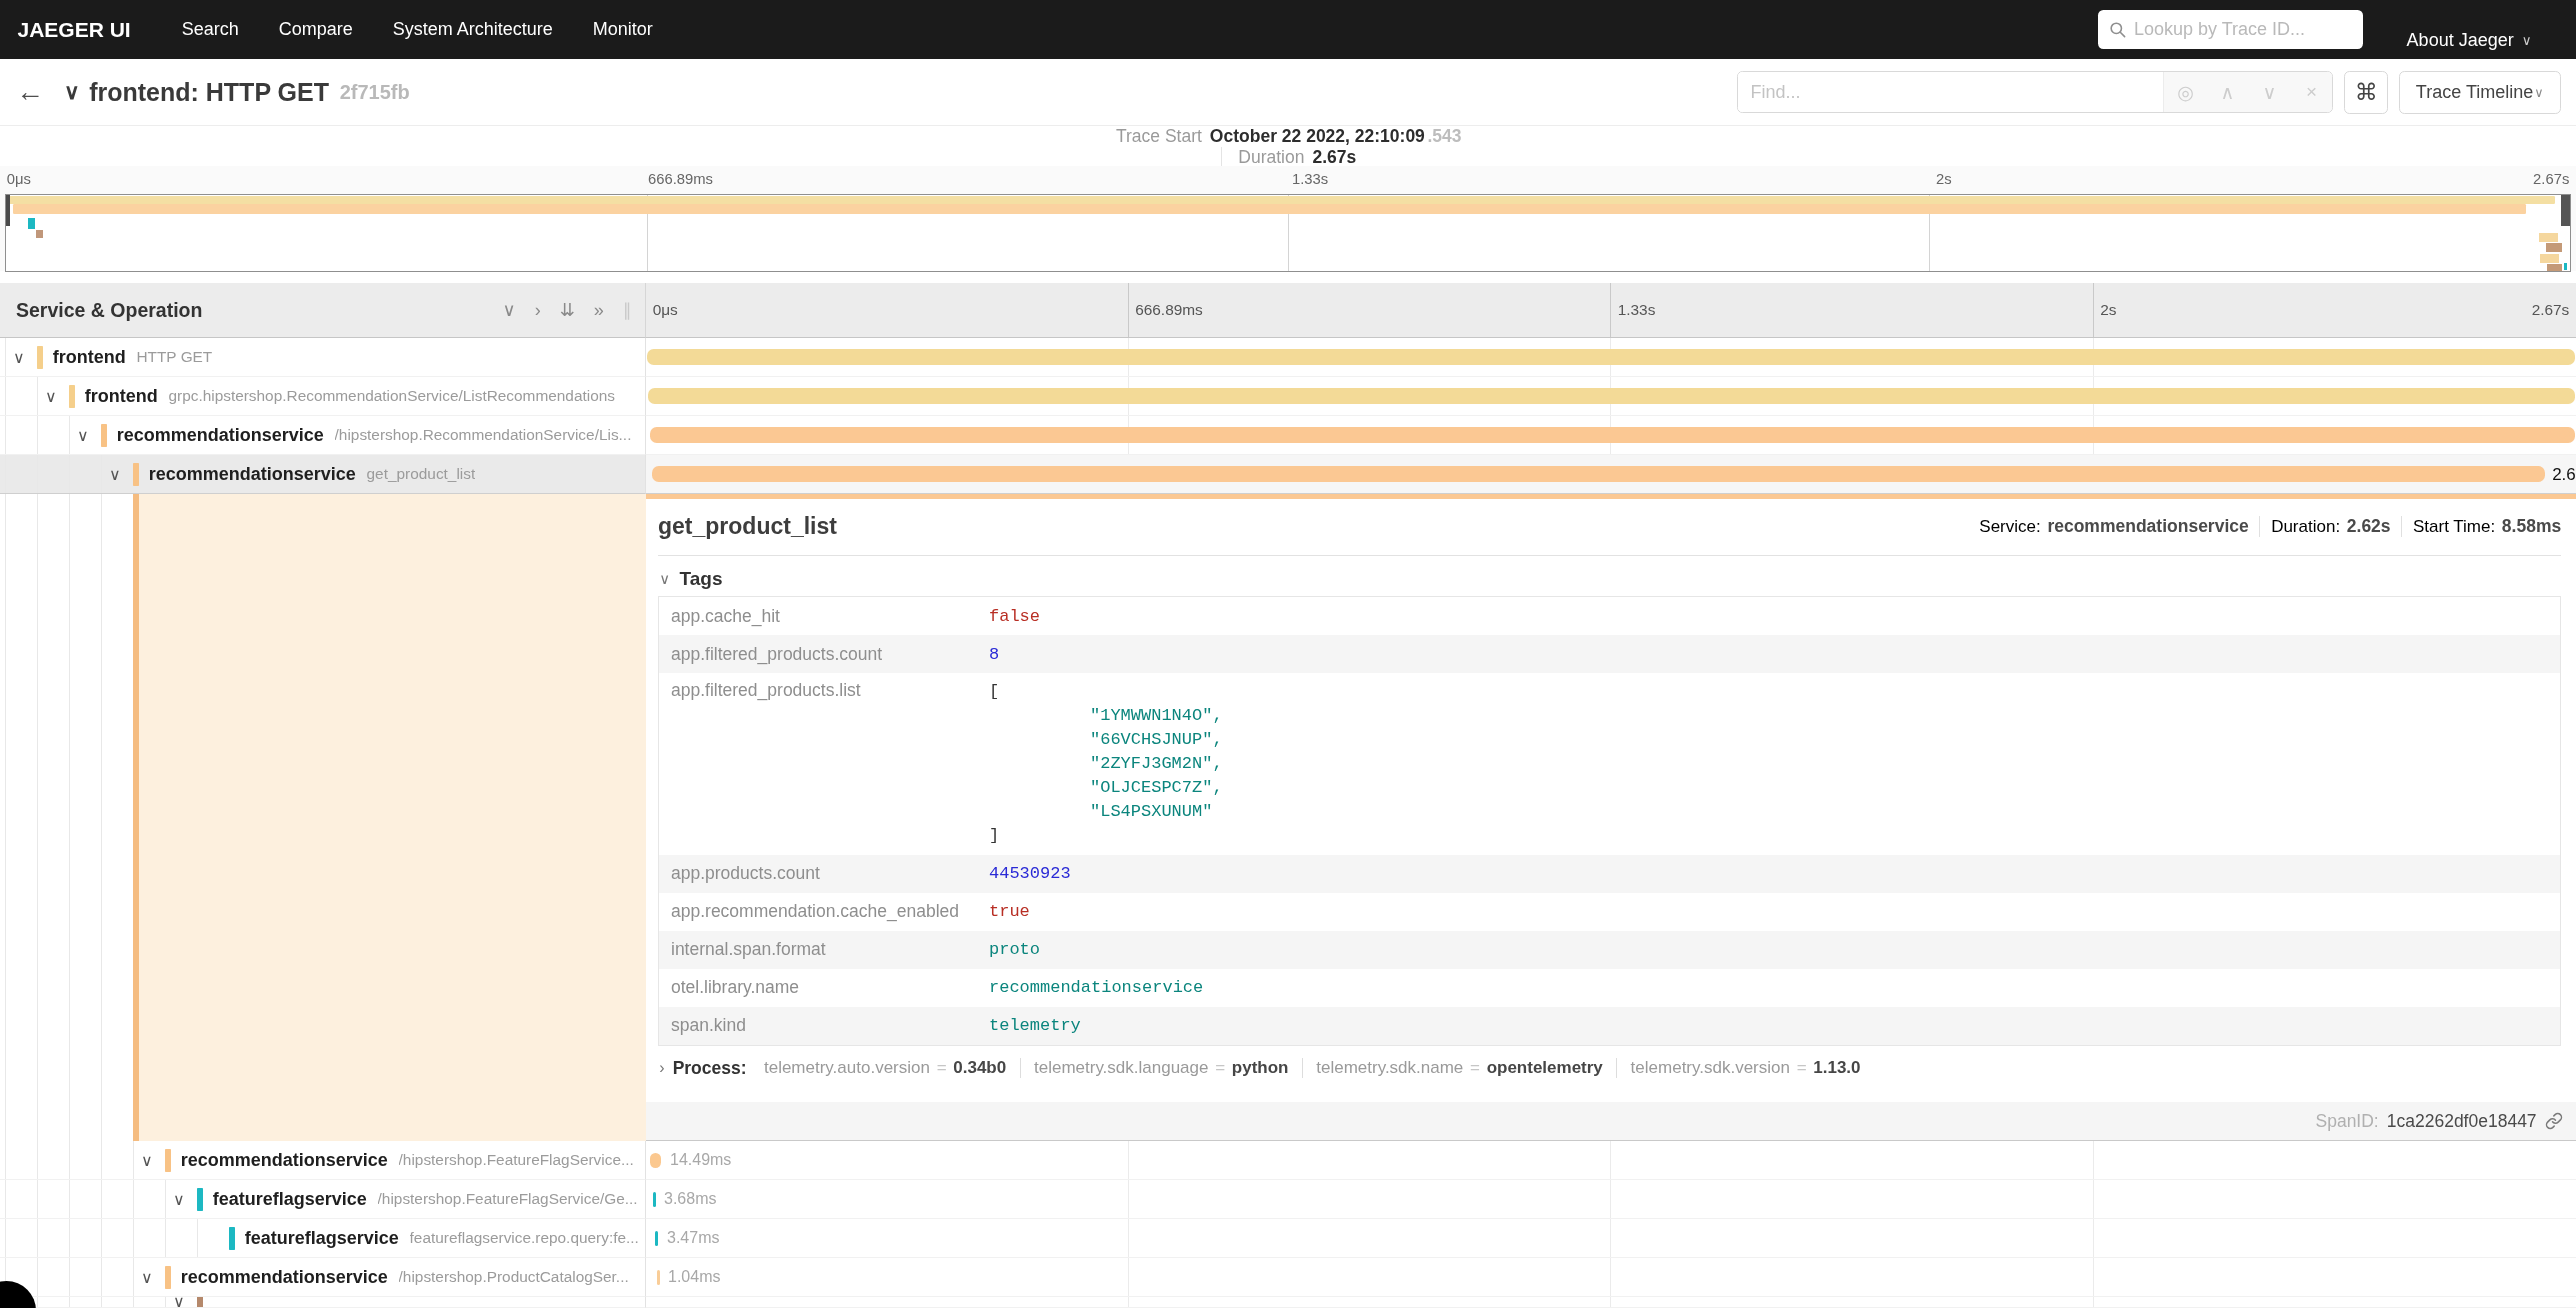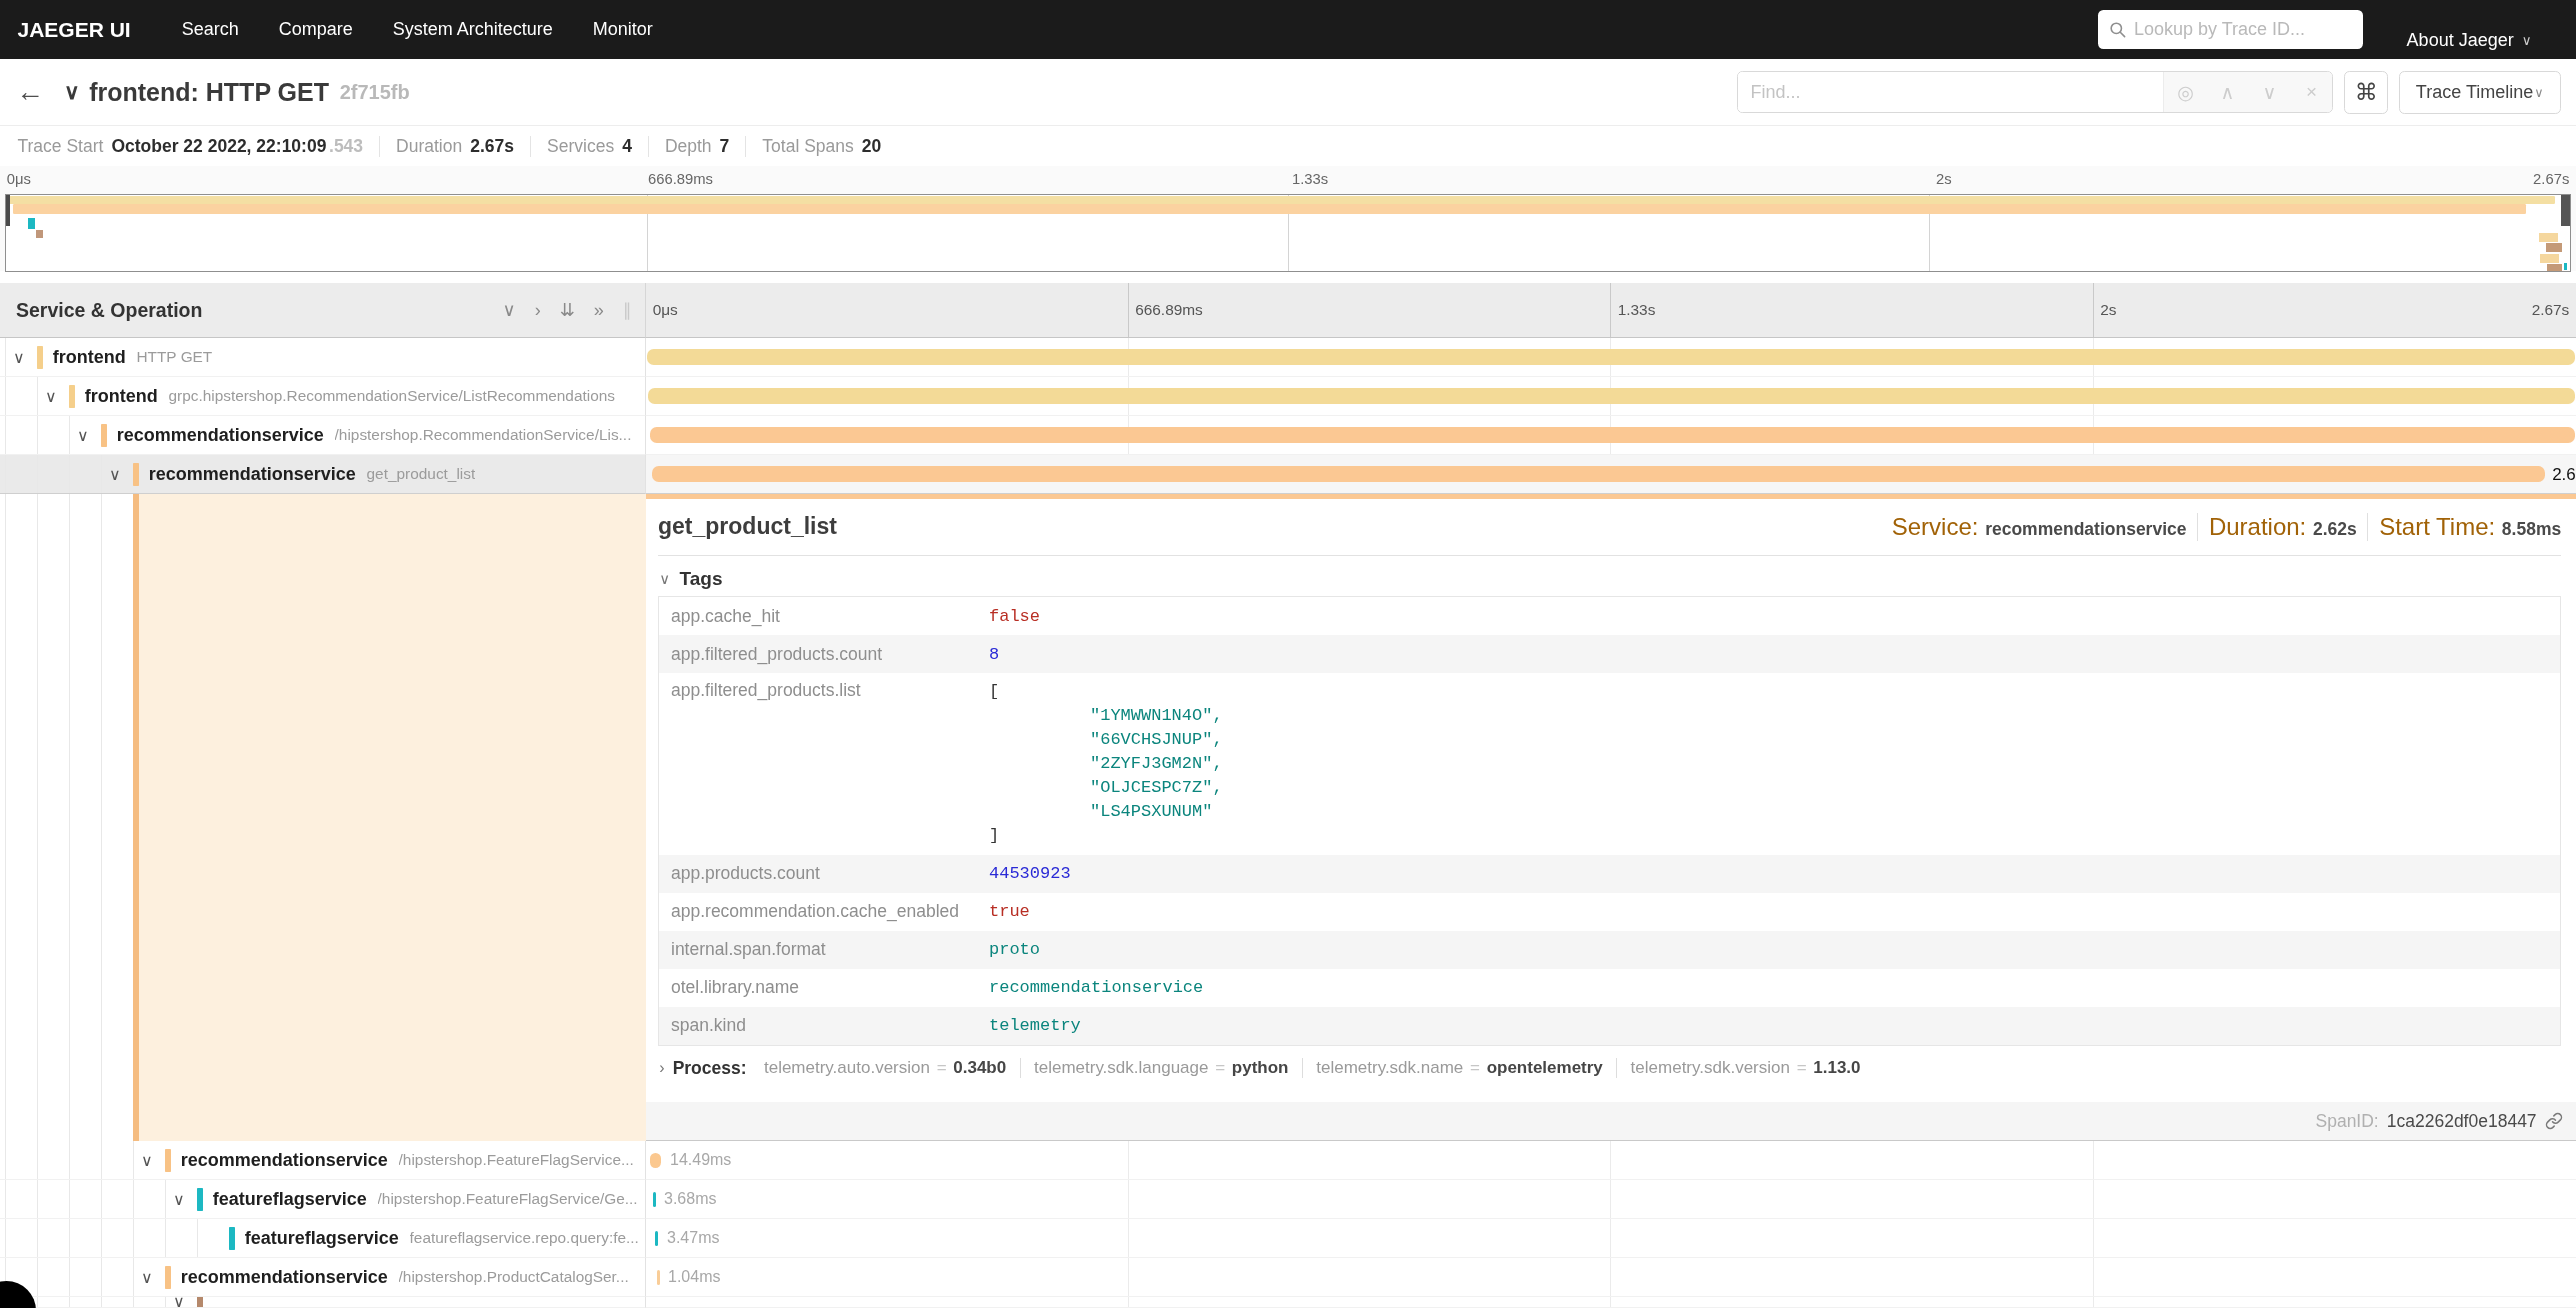--- a/index.html
+++ b/index.html
@@ -29,21 +29,21 @@
   .find-wrap { display:flex; width:596px; height:42px; border:1.3px solid #d9d9d9; border-radius:5.4px; overflow:hidden; background:#fff; }
   .find-wrap input { flex:1; border:none; outline:none; padding:0 12px; font-size:18px; color:#333; }
   .find-wrap input::placeholder { color:#c3c3c3; }
   .find-btns { display:flex; background:#f8f8f8; border-left:1.3px solid #ececec; }
   .find-btn { width:42px; display:flex; align-items:center; justify-content:center; font-size:19px; color:#cdcdcd; cursor:pointer; }
   .sq-btn { width:44px; height:43px; border:1.3px solid #d9d9d9; border-radius:5.4px; background:#fff; display:flex; align-items:center; justify-content:center; font-size:23px; color:#444; cursor:pointer; }
   .tt-btn { height:43px; border:1.3px solid #d9d9d9; border-radius:5.4px; background:#fff; display:flex; align-items:center; gap:1px; padding:0 16px; font-size:18px; color:#444; cursor:pointer;justify-content:center; }
   .tt-btn .caret { font-size:12.8px; color:#8a8a8a; }
 
   
-  .summary { height:40px; background:#fff; display:flex; align-items:center; padding-left:17.5px; }
+  .summary { height:40px; background:#fff; display:flex; align-items:center; padding-left:17.5px;flex-direction:column; }
   .sum-item { display:flex; align-items:baseline; gap:8px; padding:0 16px; }
   .sum-item + .sum-item { border-left:1.3px solid #e4e4e4; }
   .sum-item:first-child { padding-left:0; }
   .sum-label { color:#9a9a9a; font-size:17.5px; }
   .sum-value { color:#2d2d2d; font-size:17.5px; font-weight:700; }
   .sum-suffix { color:#bdbdbd; font-size:17.5px; font-weight:700; margin-left:-5.4px; }
 
   
   .minimap { height:105px; background:#fafafa; position:relative; }
   .mm-tick { position:absolute; top:5.4px; font-size:14.8px; color:#666; }
@@ -105,21 +105,21 @@
   .d-accent { width:6px; background:#f5bc80; flex-shrink:0; }
   .d-fill { flex:1; background:#fdf0de; }
   .d-content { flex:1; background:#fff; border-bottom:1.3px solid #c9c9c9; display:flex; flex-direction:column; padding:0 14.8px 0 12px; min-width:0; }
   .d-strip { height:4.7px; background:#fbc893; margin:0 -14.8px 0 -12px; }
   .d-titlerow { display:flex; align-items:center; height:56px; }
   .d-title { font-size:23px; font-weight:700; color:#3d3d3d; }
   .d-meta { margin-left:auto; display:flex; align-items:baseline; }
   .d-meta-item { display:flex; align-items:baseline; gap:6.7px; padding:0 10.7px; }
   .d-meta-item + .d-meta-item { border-left:1.3px solid #e0e0e0; }
   .d-meta-item:last-child { padding-right:0; }
-  .d-mlabel { color:#a16207; font-size:24px; }
+  .d-mlabel { color:#000000; font-size:17px; }
   .d-mvalue { color:#4a4a4a; font-size:17.5px; font-weight:700; }
   .d-divider { border-top:0.7px solid #e2e2e2; }
   .d-tagshead { display:flex; align-items:center; gap:9.4px; padding:12px 0 6.7px 1.3px; }
   .d-tagshead .chev { font-size:14.8px; color:#777; cursor:pointer; }
   .d-tagshead .lbl { font-size:19px; font-weight:700; color:#333; }
   .tagtable { border:0.7px solid #e6e6e6; }
   .tagrow { display:flex; min-height:38px; align-items:center; }
   .tagrow:nth-child(even) { background:#f5f5f5; }
   .tagrow.listrow { align-items:flex-start; padding:6.7px 0; }
   .tagkey { width:330px; flex-shrink:0; padding-left:12px; font-size:17.5px; color:#8e8e8e; }

